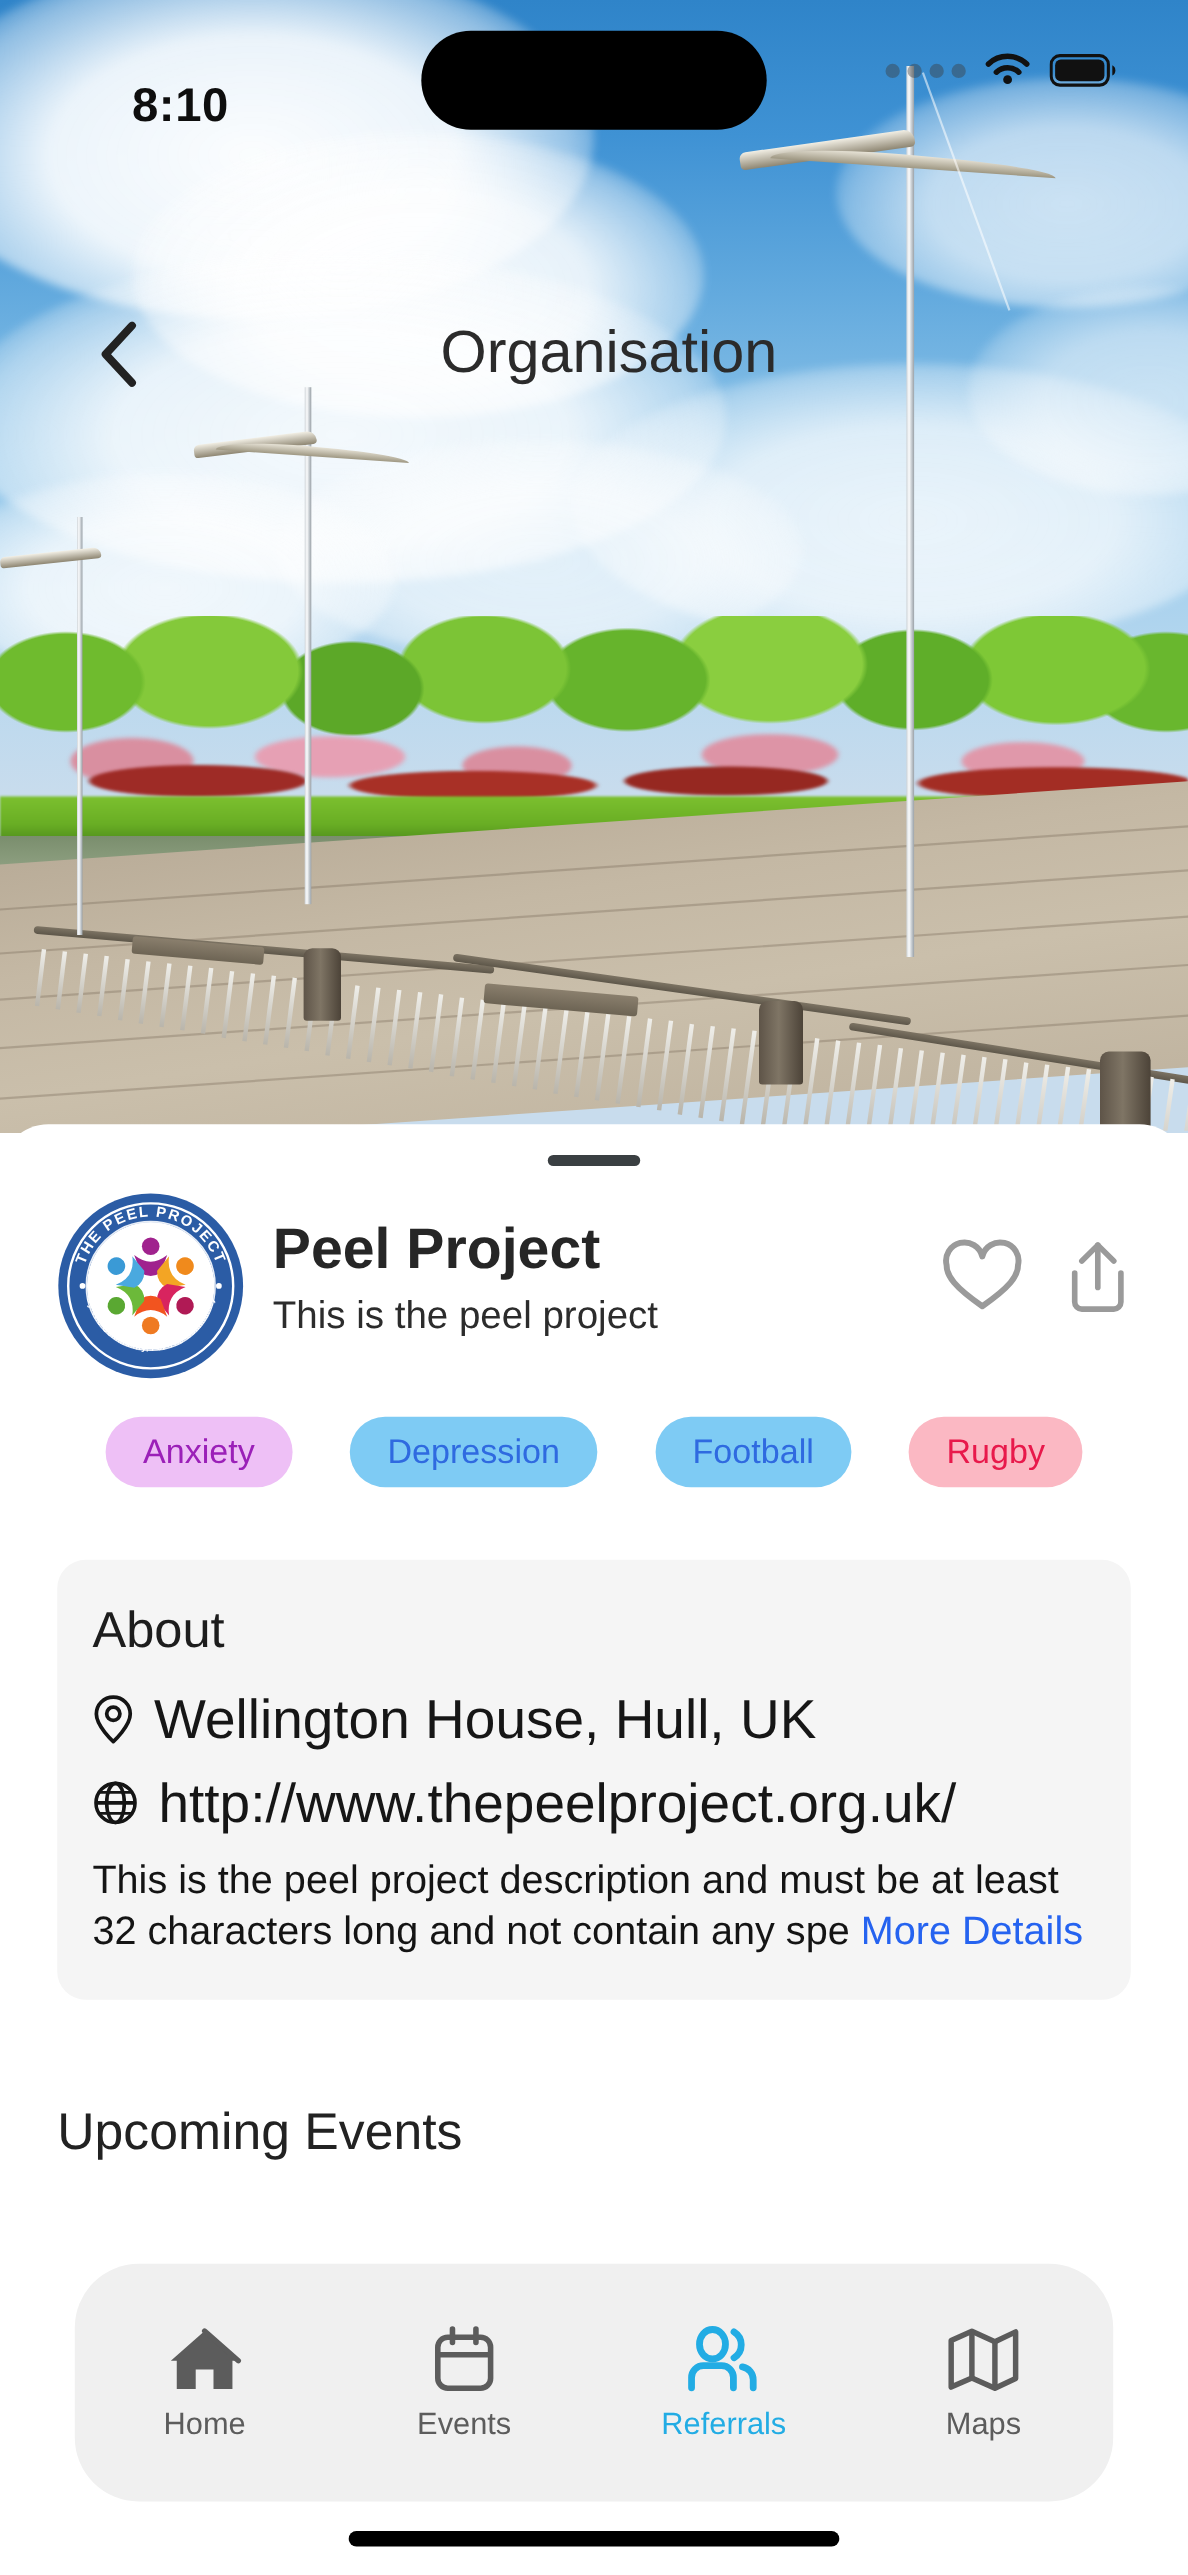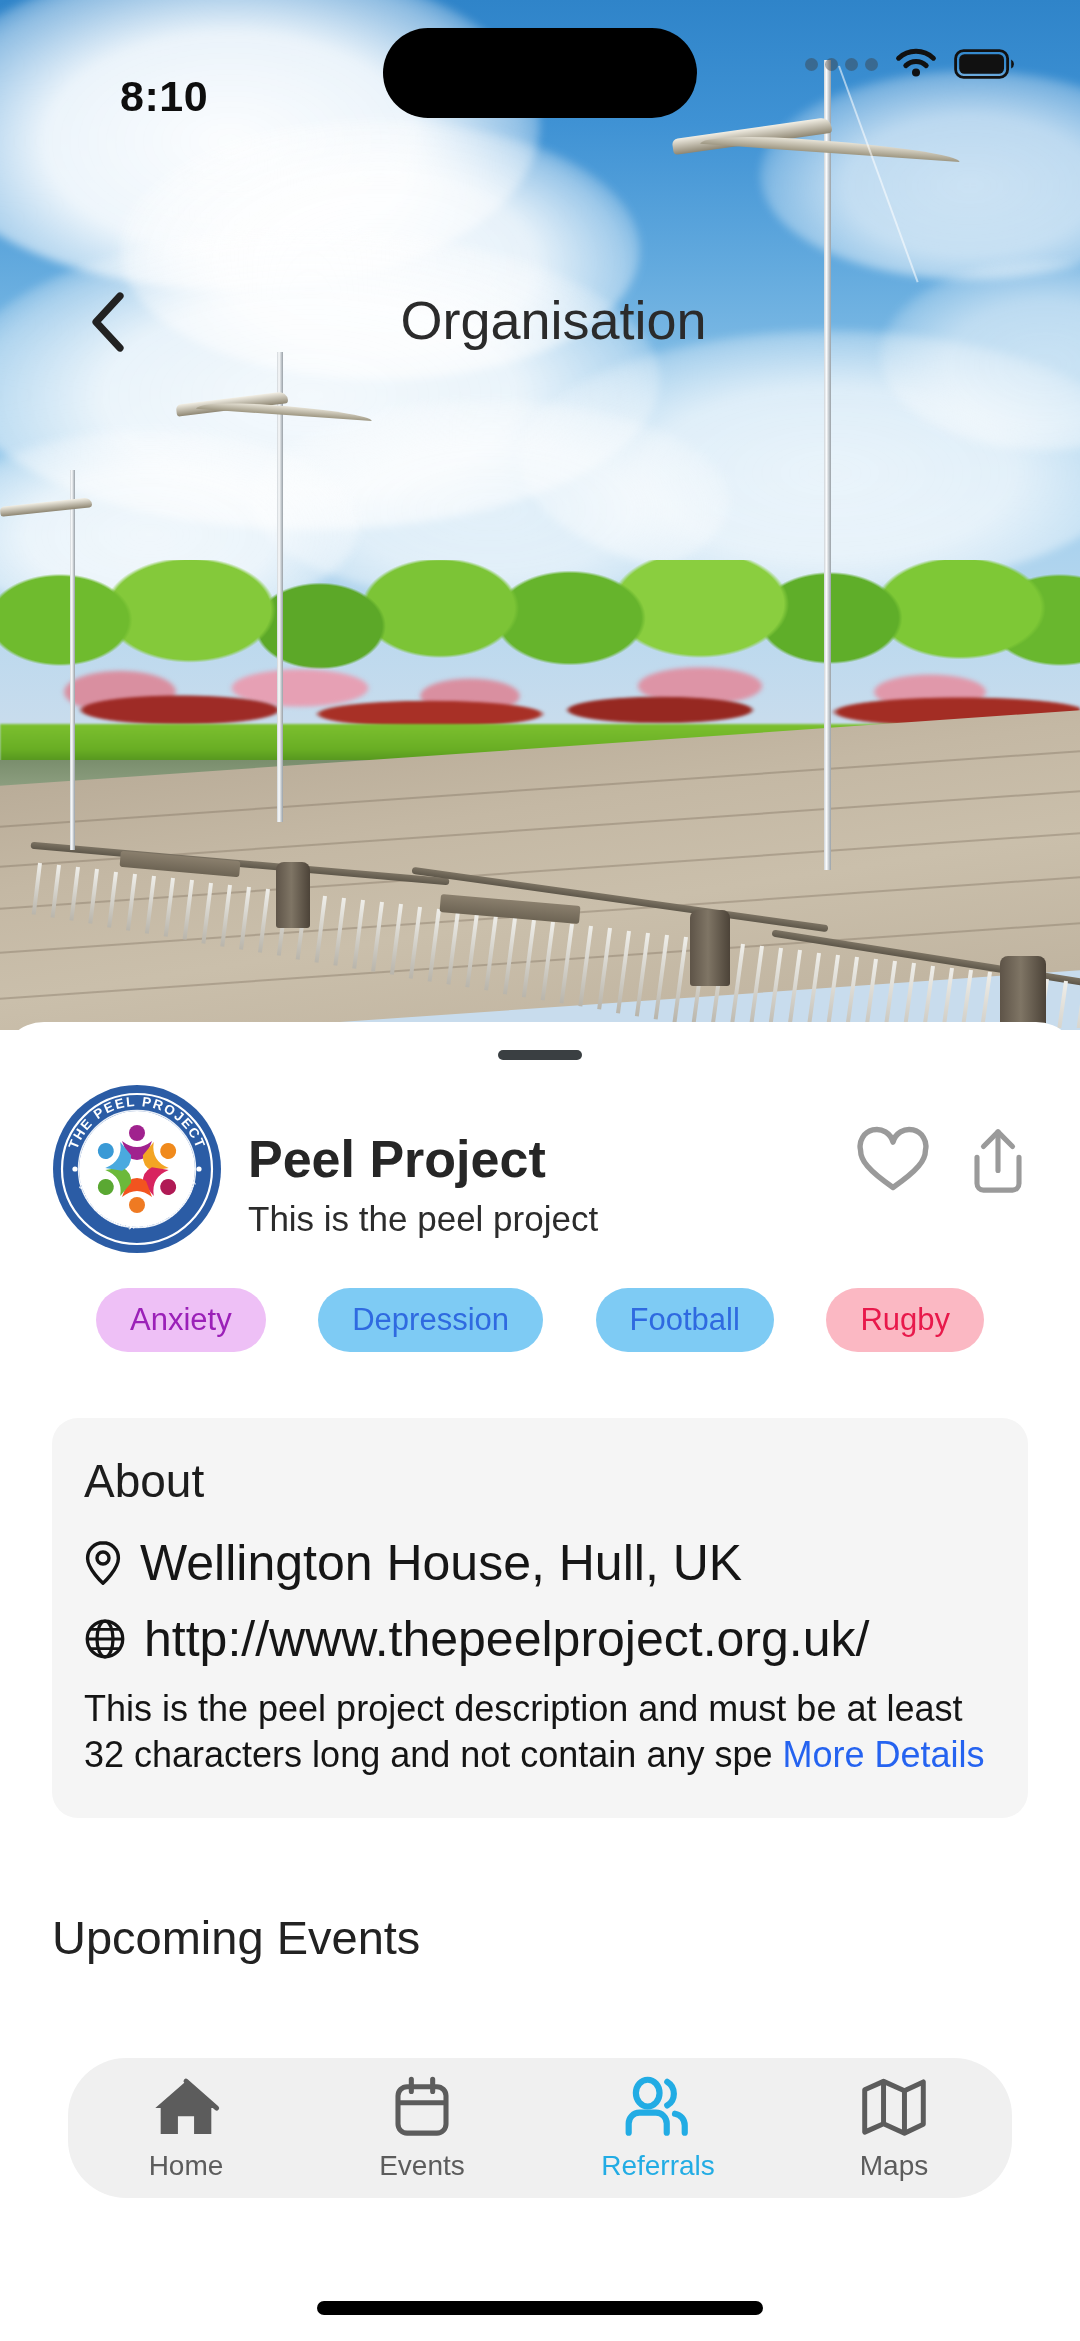--- a/index.html
+++ b/index.html
@@ -294,21 +294,20 @@
     padding-top: 24px;
     flex: 1 1 auto;
     min-width: 0;
   }
   #org-name {
     font-size: 52px;
     font-weight: 700;
     color: #262626;
     line-height: 1.08;
     white-space: nowrap;
-    margin-top: 23px;
   }
   #org-sub {
     margin-top: 12px;
     font-size: 35px;
     color: #2c2c2c;
     font-weight: 400;
   }
   #org-actions {
     display: flex;
     align-items: center;
@@ -385,21 +384,21 @@
     color: #222222;
     font-weight: 400;
     z-index: 25;
     text-align: right;
   }
 
   
   #tabbar {
     position: absolute;
     left: 68px; top: 2058px;
-    width: 944px; height: 140px;
+    width: 944px; height: 216px;
     background: #f0f0f0;
     border-radius: 58px;
     display: flex;
     align-items: flex-start;
     z-index: 30;
   }
   .tab {
     flex: 1 1 0;
     display: flex;
     flex-direction: column;

